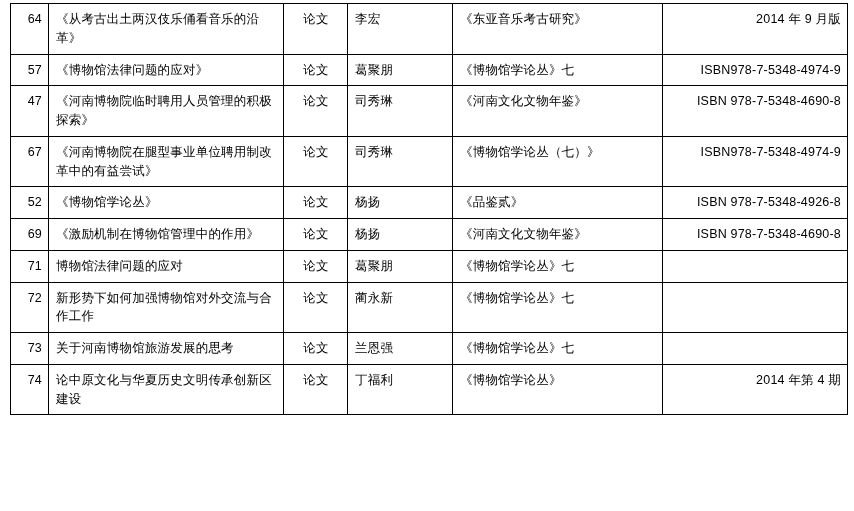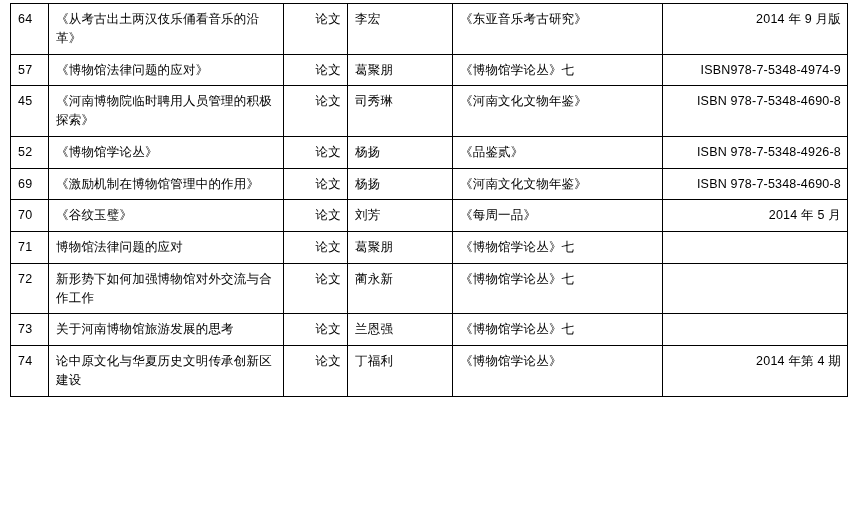--- a/index.html
+++ b/index.html
@@ -36,22 +36,22 @@
     letter-spacing: 0.2px;
     word-break: break-all;
   }
   col.c-num   { width: 38px; }
   col.c-title { width: 235px; }
   col.c-type  { width: 64px; }
   col.c-author{ width: 105px; }
   col.c-source{ width: 210px; }
   col.c-pub   { width: 185px; }
 
-  td.num { text-align: left; padding-left: 9px; }
-  td.type { text-align: right; }
+  td.num { text-align: right; padding-left: 9px; }
+  td.type { text-align: center; }
   td.pub { text-align: right; }
 </style>
 </head>
 <body>
 
 <div class="page">
   <table class="doc-table">
     <colgroup>
       <col class="c-num">
       <col class="c-title">
@@ -71,50 +71,50 @@
       </tr>
       <tr>
         <td class="num">57</td>
         <td class="title">《博物馆法律问题的应对》</td>
         <td class="type">论文</td>
         <td class="author">葛聚朋</td>
         <td class="source">《博物馆学论丛》七</td>
         <td class="pub">ISBN978-7-5348-4974-9</td>
       </tr>
       <tr>
-        <td class="num">45</td>
+        <td class="num">47</td>
         <td class="title">《河南博物院临时聘用人员管理的积极探索》</td>
         <td class="type">论文</td>
         <td class="author">司秀琳</td>
         <td class="source">《河南文化文物年鉴》</td>
         <td class="pub">ISBN 978-7-5348-4690-8</td>
+      </tr>
+      <tr>
+        <td class="num">67</td>
+        <td class="title">《河南博物院在腿型事业单位聘用制改革中的有益尝试》</td>
+        <td class="type">论文</td>
+        <td class="author">司秀琳</td>
+        <td class="source">《博物馆学论丛（七）》</td>
+        <td class="pub">ISBN978-7-5348-4974-9</td>
       </tr>
       <tr>
         <td class="num">52</td>
         <td class="title">《博物馆学论丛》</td>
         <td class="type">论文</td>
         <td class="author">杨扬</td>
         <td class="source">《品鉴贰》</td>
         <td class="pub">ISBN 978-7-5348-4926-8</td>
       </tr>
       <tr>
         <td class="num">69</td>
         <td class="title">《激励机制在博物馆管理中的作用》</td>
         <td class="type">论文</td>
         <td class="author">杨扬</td>
         <td class="source">《河南文化文物年鉴》</td>
         <td class="pub">ISBN 978-7-5348-4690-8</td>
-      </tr>
-      <tr>
-        <td class="num">70</td>
-        <td class="title">《谷纹玉璧》</td>
-        <td class="type">论文</td>
-        <td class="author">刘芳</td>
-        <td class="source">《每周一品》</td>
-        <td class="pub">2014 年 5 月</td>
       </tr>
       <tr>
         <td class="num">71</td>
         <td class="title">博物馆法律问题的应对</td>
         <td class="type">论文</td>
         <td class="author">葛聚朋</td>
         <td class="source">《博物馆学论丛》七</td>
         <td class="pub"></td>
       </tr>
       <tr>

